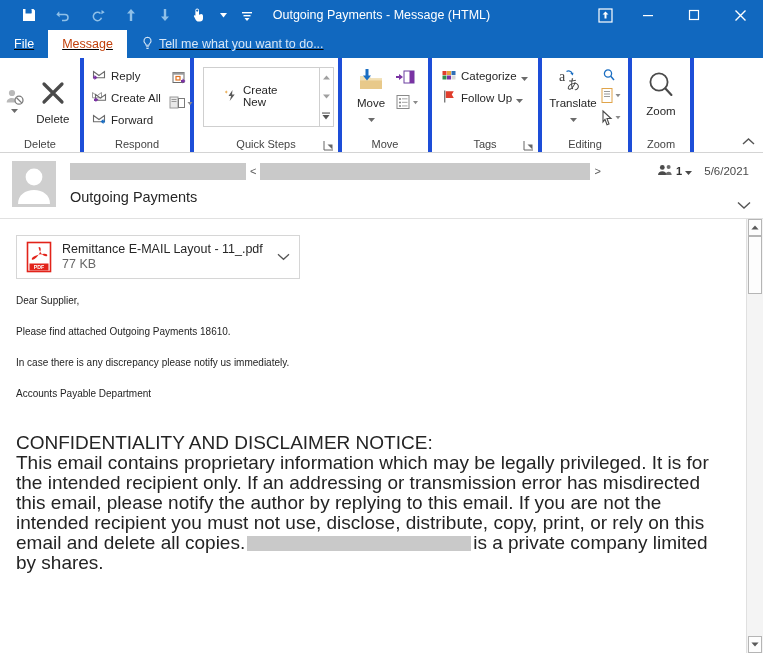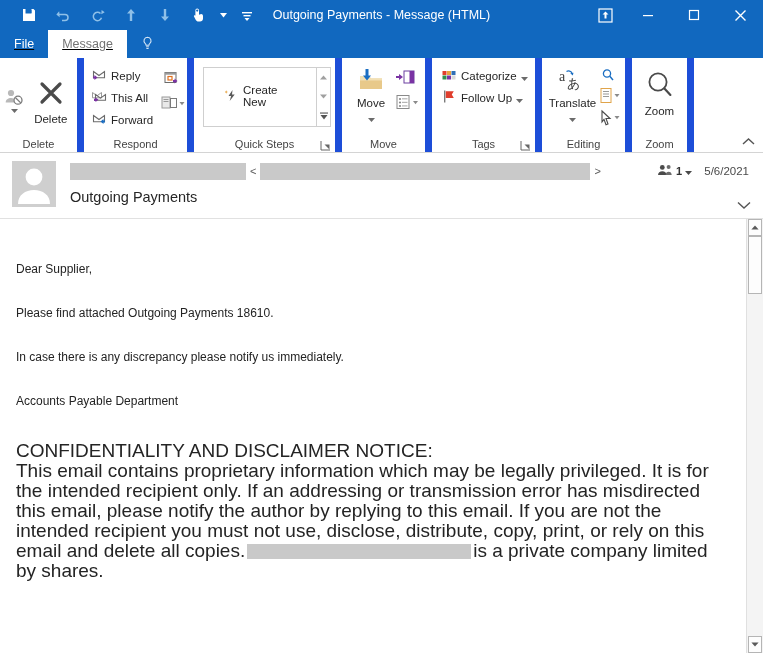--- a/index.html
+++ b/index.html
@@ -31,34 +31,34 @@
   .win-btn.ribbon-opt { width: 40px; }
 
   
   .tabrow {
     height: 28px; flex: 0 0 28px; background: #1168bf;
     display: flex; align-items: stretch; position: relative; text-decoration: underline;
   }
   .tab {
     padding: 0 14px; display: flex; align-items: center; font-size: 12.5px; color: #ffffff;
   }
-  .tab.active { background: #ffffff; color: #737373; }
+  .tab.active { background: #ffffff; color: #c2410c; }
   .tellme {
     display: flex; align-items: center; gap: 5px; padding-left: 14px;
     font-size: 12.5px; color: #d7e7f7;
   }
 
   
   .ribbon {
     flex: 0 0 95px; background: #ffffff; border-bottom: 1px solid #d4d4d4;
     display: flex; position: relative;
   }
   .rgroup {
     display: flex; flex-direction: column; position: relative;
-    border-right: 7px solid #1d4ed8; padding: 3px 0 0 0;
+    border-right: 4px solid #1d4ed8; padding: 3px 0 0 0;
   }
   .rgroup:last-child { border-right: none; }
   .rgroup-body { flex: 1 1 auto; display: flex; align-items: flex-start; padding: 2px 4px 0 4px; }
   .rgroup-label {
     height: 16px; line-height: 16px; text-align: center; font-size: 11px; color: #444;
     position: relative;
   }
   .dlg-launcher {
     position: absolute; right: 4px; bottom: 1px; width: 12px; height: 12px;
     display: flex; align-items: center; justify-content: center;
@@ -114,21 +114,21 @@
   .attach-card {
     display: inline-flex; align-items: center; border: 1px solid #d6d6d6;
     height: 44px; padding: 0 4px 0 8px; min-width: 270px; background: #fff;
   }
   .pdf-icon { width: 28px; height: 32px; flex: 0 0 28px; }
   .attach-meta { padding-left: 9px; display: flex; flex-direction: column; justify-content: center; }
   .attach-name { font-size: 12.5px; color: #262626; line-height: 15px; }
   .attach-size { font-size: 12.5px; color: #666; line-height: 15px; }
   .attach-chev { width: 22px; display: flex; align-items: center; justify-content: center; margin-left: 10px; }
 
-  .para { font-size: 12px; color: #242424; line-height: 19px; margin-top: 25px; }
+  .para { font-size: 10px; color: #242424; line-height: 19px; margin-top: 12px; }
   .disclaimer { margin-top: 30px; font-size: 19px; color: #242424; line-height: 20px; }
   .disclaimer .d-line { display: block; }
   .redact.inline {
     display: inline-block; width: 224px; height: 15px; vertical-align: -2px; margin: 0 2px;
   }
 
   
   .vscroll {
     flex: 0 0 17px; width: 17px; background: #f4f4f4; border-left: 1px solid #e0e0e0;
     display: flex; flex-direction: column; position: relative;
@@ -230,20 +230,21 @@
     <div class="tab">File</div>
     <div class="tab active">Message</div>
     <div class="tellme">
       <span>
         <svg width="13" height="14" viewBox="0 0 13 14">
             <path fill="none" stroke="#d7e7f7" stroke-width="1.1" d="M6.5 1.2a3.6 3.6 0 0 1 2.2 6.4c-.5.5-.8 1-.8 1.6H5.1c0-.6-.3-1.1-.8-1.6A3.6 3.6 0 0 1 6.5 1.2z"></path>
             <rect x="5.1" y="10.3" width="2.8" height="1" fill="#d7e7f7"></rect>
             <rect x="5.4" y="12" width="2.2" height="1" fill="#d7e7f7"></rect>
           </svg>
       </span>
+      <span>Tell me what you want to do...</span>
     </div>
   </div>
 
   <div class="ribbon">
 
     <div class="rgroup" style="width:84px;">
       <div class="rgroup-body" style="align-items:center;">
         <div class="icon-only" style="width:26px;flex-direction:column;">
           <svg width="20" height="20" viewBox="0 0 20 20">
               <circle cx="7" cy="6" r="3.1" fill="#b9b9b9"></circle>
@@ -280,21 +281,21 @@
             <span class="lbl">Reply</span>
           </div>
           <div class="small-btn">
             <span>
               <svg width="16" height="15" viewBox="0 0 16 15">
                   <path fill="none" stroke="#9a9a9a" stroke-width="1" d="M1.5 3.5l4.5 3.3L10.5 3.5v5.3h-9z"></path>
                   <path fill="none" stroke="#6b6b6b" stroke-width="1.1" d="M4.5 5.5l5 3.6 5-3.6v5.8h-10z"></path>
                   <path fill="#7a33a3" d="M7.5 10.8l-3 2.3v-1.2H3V9.7h1.5V8.5z"></path>
                 </svg>
             </span>
-            <span class="lbl">This All</span>
+            <span class="lbl">Create All</span>
           </div>
           <div class="small-btn">
             <span>
               <svg width="16" height="15" viewBox="0 0 16 15">
                   <path fill="none" stroke="#6b6b6b" stroke-width="1.1" d="M2.5 4.5l5.5 4 5.5-4v6.2h-11z"></path>
                   <path fill="#1b6ec2" d="M9.5 10.5l3 2.4v-1.3H14v-2.2h-1.5V8z"></path>
                 </svg>
             </span>
             <span class="lbl">Forward</span>
           </div>
@@ -558,20 +559,39 @@
     <div class="expand-chev">
       <svg width="14" height="9" viewBox="0 0 14 9">
           <path fill="none" stroke="#555" stroke-width="1.4" d="M1 1.5l6 5.5 6-5.5"></path>
         </svg>
     </div>
   </div>
 
   <div class="body-wrap">
     <div class="body-area">
 
+      <div class="attach-card">
+        <span class="pdf-icon">
+          <svg width="28" height="32" viewBox="0 0 28 32">
+              <rect x="2.5" y="1.5" width="23" height="29" fill="#ffffff" stroke="#e2231a" stroke-width="1.6"></rect>
+              <path fill="#e2231a" d="M14 6c1.8 0 2 2 1.4 4-.6 2-2.4 5-4.3 6.8-2 1.8-3.6 2.4-4.2 1.6-.7-.9.8-2.4 3.6-3.6 2.9-1.2 7-2.2 9.2-2 2.3.2 2.8 1.2 2.5 1.9-.4.8-2 .7-3.6-.3-1.7-1-3.4-3-4.2-5.1C13.6 7.3 13.3 6 14 6z"></path>
+              <rect x="4.5" y="22.5" width="19" height="7" fill="#e2231a"></rect>
+              <text x="14" y="28.2" font-family="Liberation Sans, sans-serif" font-size="5.2" fill="#ffffff" text-anchor="middle" font-weight="bold">PDF</text>
+            </svg>
+        </span>
+        <span class="attach-meta">
+          <span class="attach-name">Remittance E-MAIL Layout - 11_.pdf</span>
+          <span class="attach-size">77 KB</span>
+        </span>
+        <span class="attach-chev">
+          <svg width="13" height="8" viewBox="0 0 13 8">
+              <path fill="none" stroke="#555" stroke-width="1.3" d="M1 1.3l5.5 5 5.5-5"></path>
+            </svg>
+        </span>
+      </div>
 
       <div class="para">Dear Supplier,</div>
       <div class="para">Please find attached Outgoing Payments 18610.</div>
       <div class="para">In case there is any discrepancy please notify us immediately.</div>
       <div class="para">Accounts Payable Department</div>
 
       <div class="disclaimer">
         <span class="d-line">CONFIDENTIALITY AND DISCLAIMER NOTICE:</span>
         <span>This email contains proprietary information which may be legally privileged. It is for the intended recipient only. If an addressing or transmission error has misdirected this email, please notify the author by replying to this email. If you are not the intended recipient you must not use, disclose, distribute, copy, print, or rely on this email and delete all copies.</span><span class="redact inline"></span><span>is a private company limited by shares.</span>
       </div>

